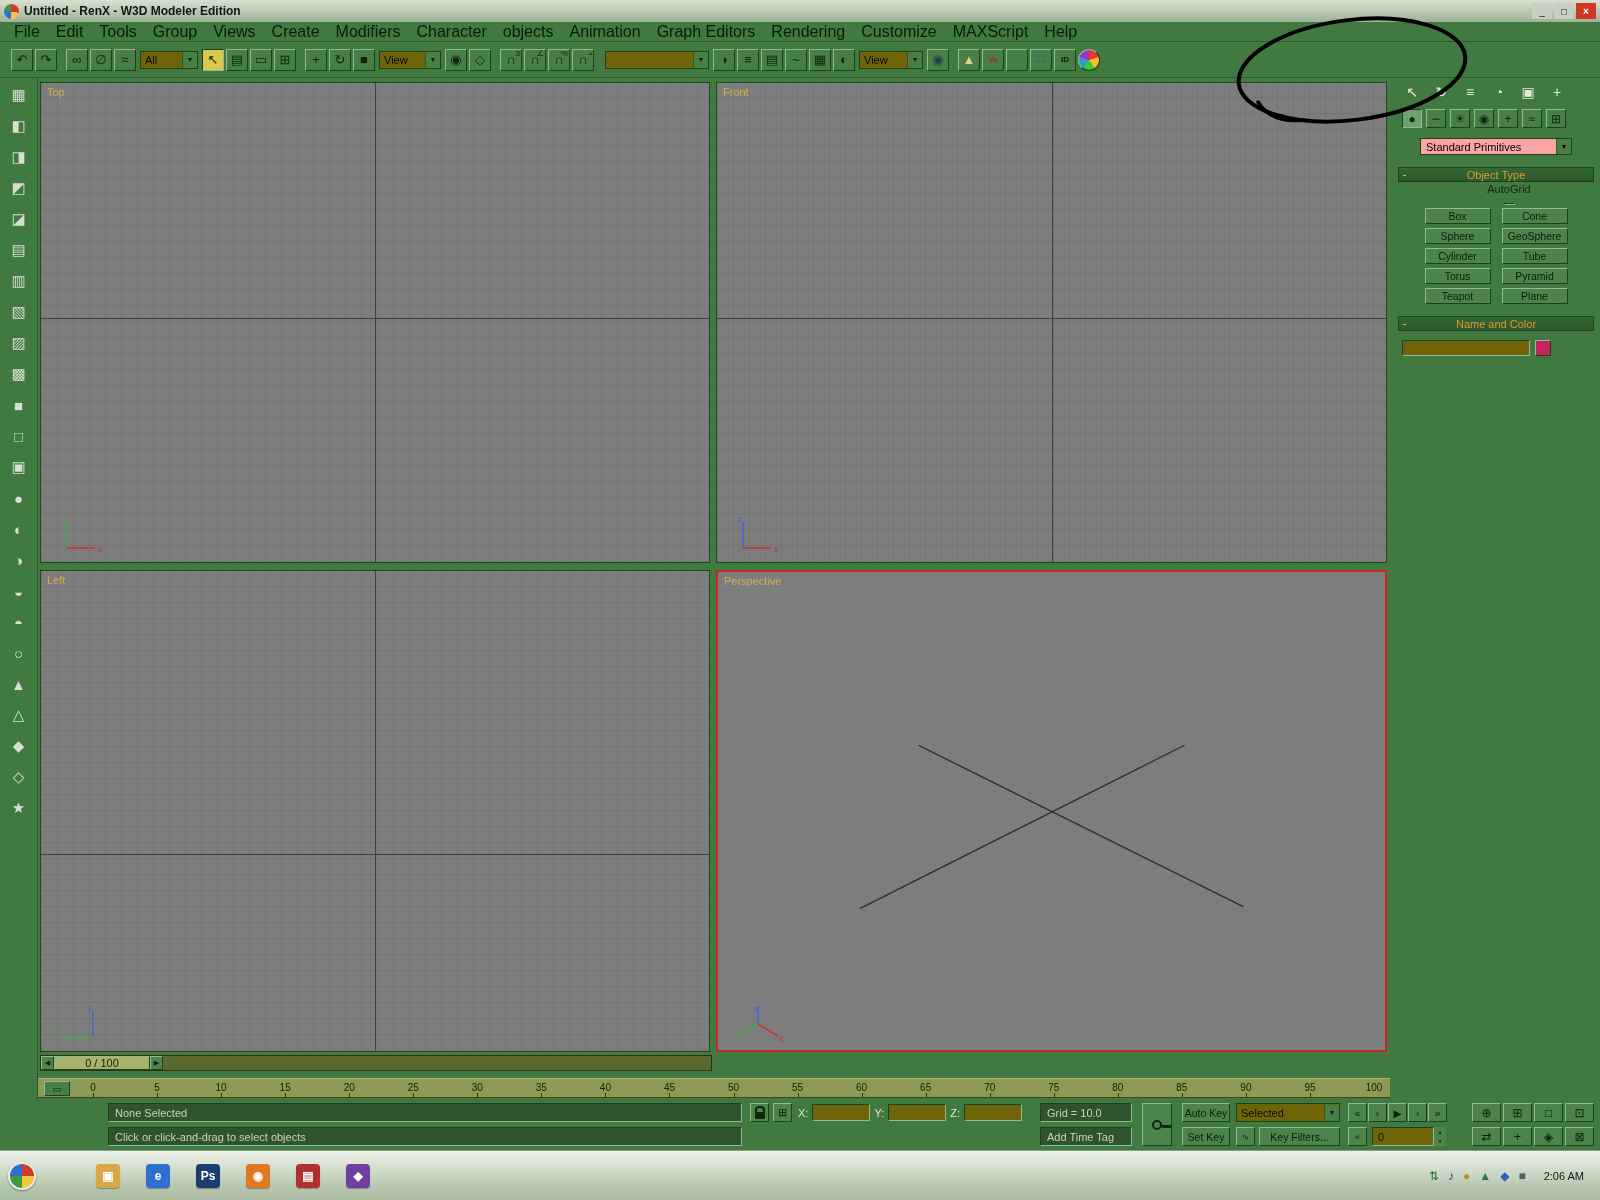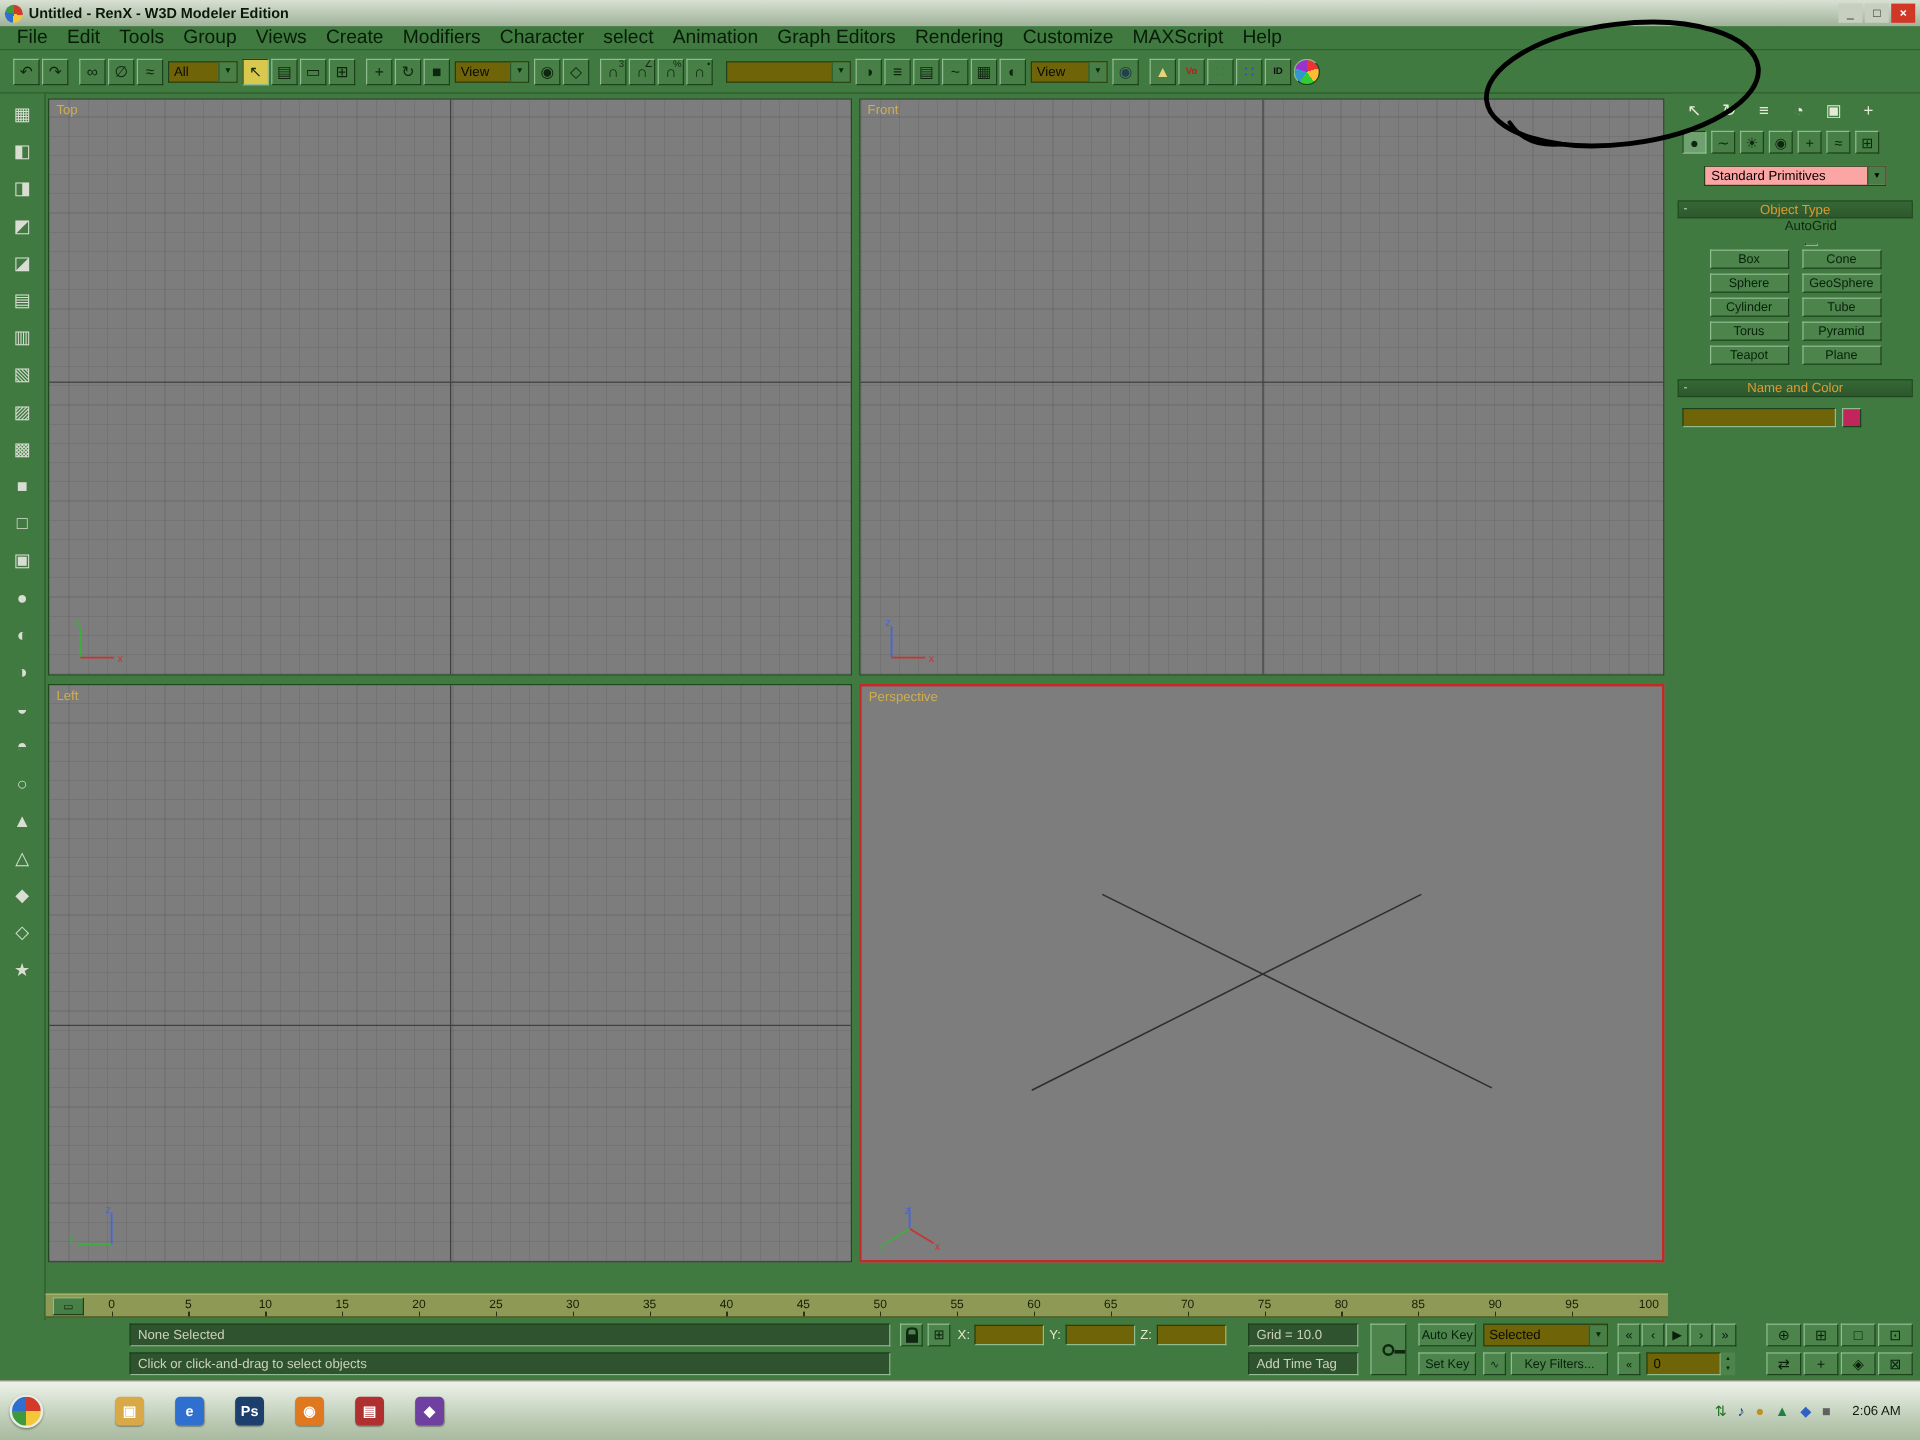--- a/index.html
+++ b/index.html
@@ -192,21 +192,21 @@
 
   <div class="menubar" id="menubar">
       <span class="menuitem">File</span>
       <span class="menuitem">Edit</span>
       <span class="menuitem">Tools</span>
       <span class="menuitem">Group</span>
       <span class="menuitem">Views</span>
       <span class="menuitem">Create</span>
       <span class="menuitem">Modifiers</span>
       <span class="menuitem">Character</span>
-      <span class="menuitem">select</span>
+      <span class="menuitem">objects</span>
       <span class="menuitem">Animation</span>
       <span class="menuitem">Graph Editors</span>
       <span class="menuitem">Rendering</span>
       <span class="menuitem">Customize</span>
       <span class="menuitem">MAXScript</span>
       <span class="menuitem">Help</span>
     </div>
 
   <div class="toolbar" id="toolbar">
       <span class="tbicon up">
@@ -451,20 +451,27 @@
     <div class="rollout">
       <span class="rmin">-</span>
       <span class="rtxt">Name and Color</span>
     </div>
     <div class="namerow">
       <div class="namefield down"></div>
       <span class="swatch up" id="swatch" style="background: rgb(194, 37, 92);"></span>
     </div>
   </div>
 
+  <div class="tsrow">
+    <div class="tstrack">
+      <span class="tsarrow up">◀</span>
+      <span class="tshandle up">0 / 100</span>
+      <span class="tsarrow up">▶</span>
+    </div>
+  </div>
 
   <div class="ruler">
     <span class="ricon up">▭</span>
     <div class="rticks" id="rticks">
         <span class="rtick" style="left: 0%;">0</span>
         <span class="rtick" style="left: 5%;">5</span>
         <span class="rtick" style="left: 10%;">10</span>
         <span class="rtick" style="left: 15%;">15</span>
         <span class="rtick" style="left: 20%;">20</span>
         <span class="rtick" style="left: 25%;">25</span>

